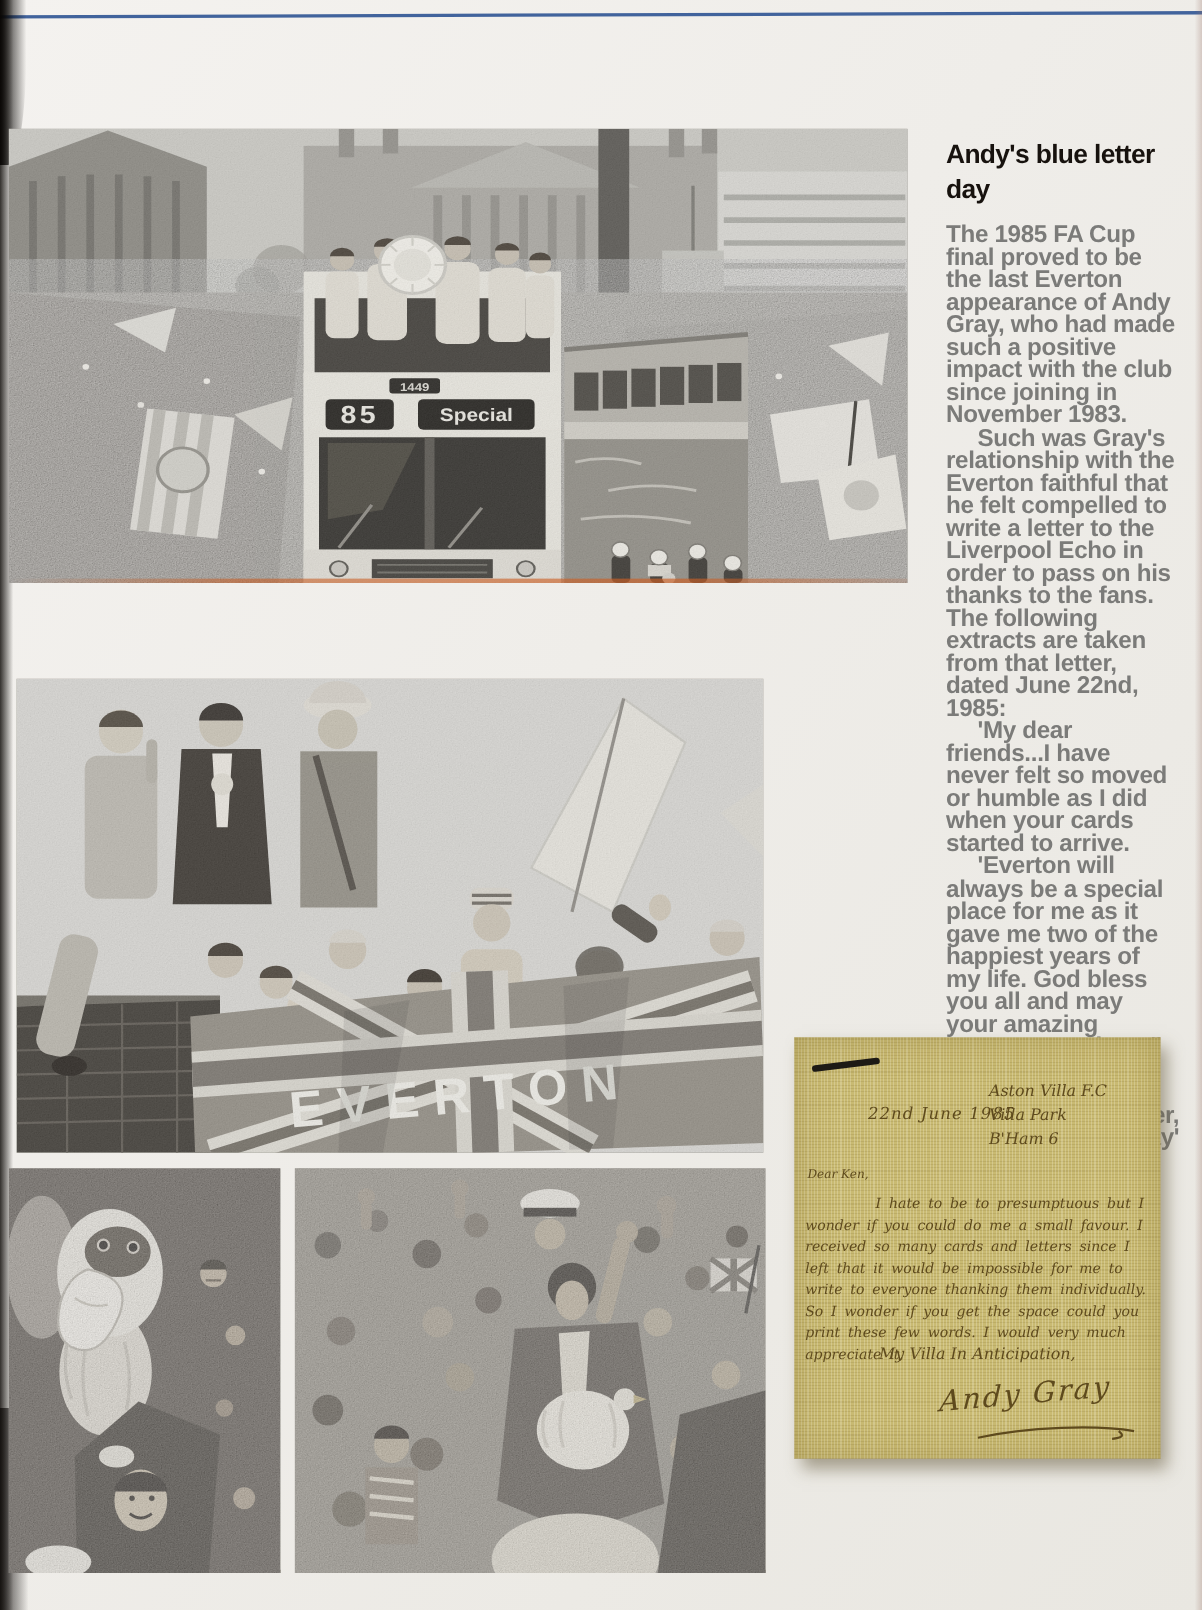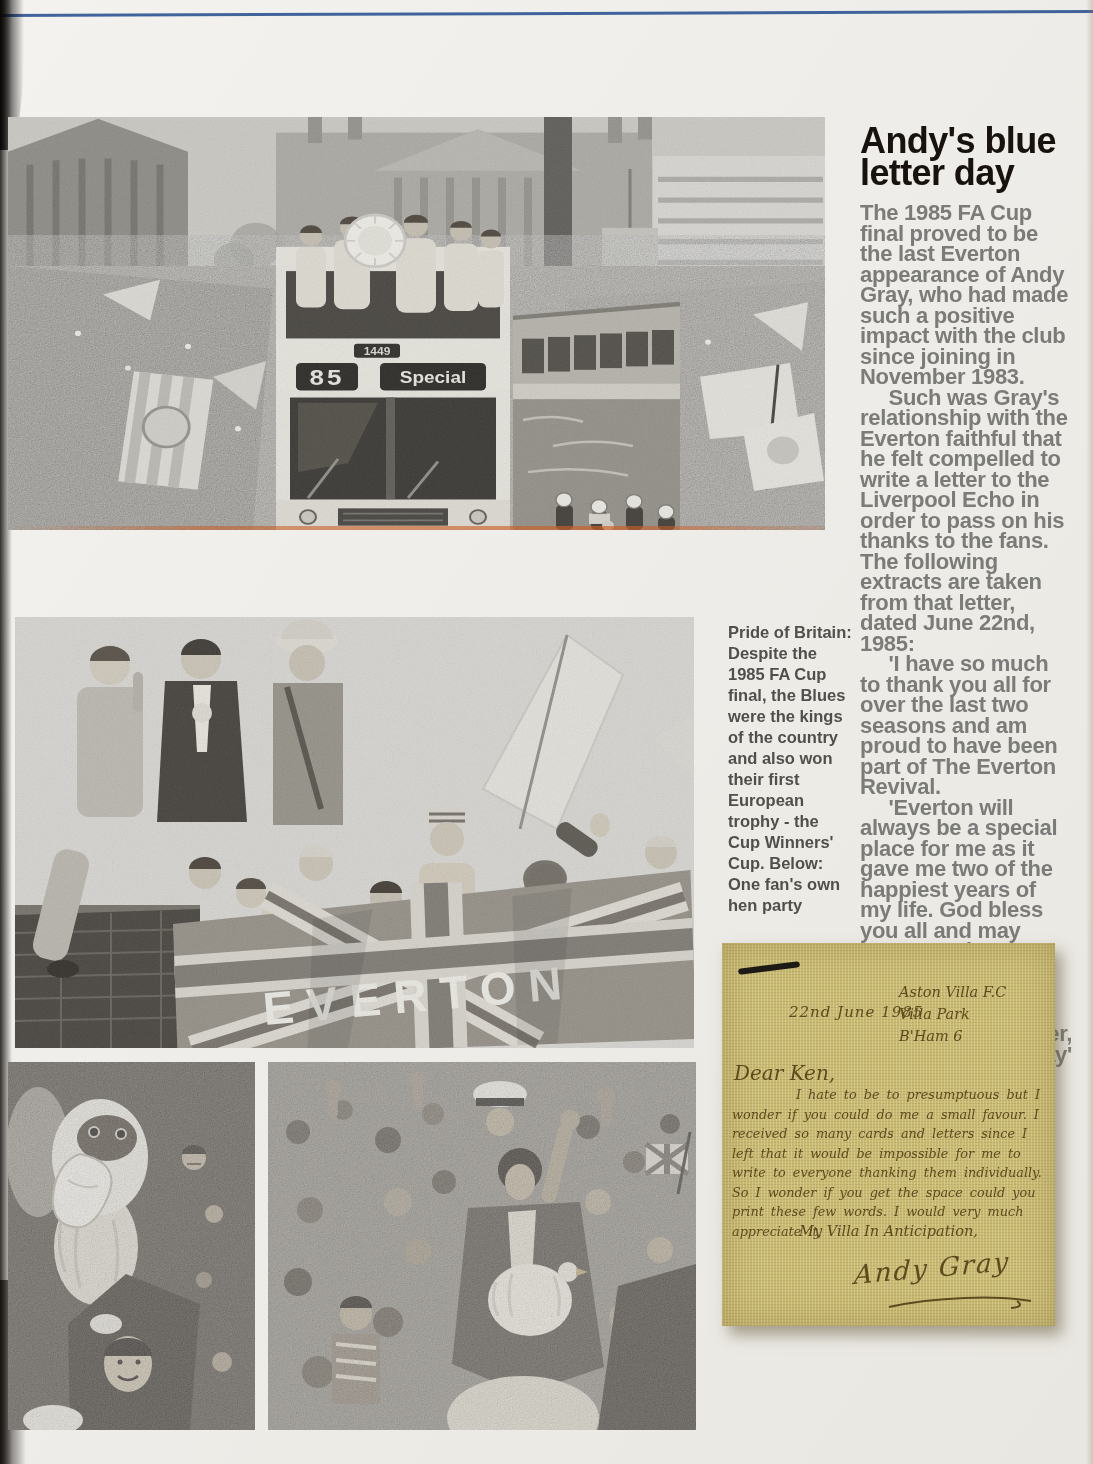--- a/index.html
+++ b/index.html
@@ -22,21 +22,21 @@
   .photo{position:absolute;overflow:hidden;background:#b2afa8;box-shadow:inset 0 0 0 1px rgba(0,0,0,.10);}
   .photo svg{display:block;width:100%;height:100%;}
   .photo-parade{left:8px;top:117px;width:817px;height:413px;}
   .photo-parade::after{content:"";position:absolute;left:0;right:0;bottom:0;height:4px;
     background:linear-gradient(to right,rgba(200,90,30,0),rgba(200,90,30,.55) 25%,rgba(205,95,35,.65) 75%,rgba(180,80,30,.15));}
   .photo-flag{left:15px;top:617px;width:679px;height:431px;}
   .photo-mascot{left:8px;top:1062px;width:247px;height:368px;box-shadow:inset 0 -3px 0 rgba(50,35,20,.45);}
   .photo-crowd{left:268px;top:1062px;width:428px;height:368px;box-shadow:inset 0 -3px 0 rgba(50,35,20,.45);}
   
   .article{position:absolute;left:860px;top:125px;width:212px;}
-  .article h1{margin:0 0 14px 0;font-size:36px;line-height:32px;font-weight:bold;
+  .article h1{margin:0 0 14px 0;font-size:24px;line-height:32px;font-weight:bold;
     color:#17120e;letter-spacing:-0.6px;}
   .article p{margin:0;font-size:22px;line-height:20.5px;font-weight:bold;color:#7b7b79;
     letter-spacing:-0.3px;}
   .article p + p{text-indent:1.3em;}
   .article .signoff{text-indent:0;margin-top:42px;text-align:right;}
   
   .caption{position:absolute;font-weight:bold;color:#514f4b;}
   .caption-mid{left:728px;top:622px;width:124px;font-size:16.5px;line-height:21px;}
   .caption-bottom{left:726px;top:1352px;width:312px;font-size:17px;line-height:22px;}
   
@@ -45,21 +45,21 @@
     background-image:
       repeating-linear-gradient(90deg,rgba(255,255,240,.22) 0 1px,rgba(0,0,0,0) 1px 3px),
       repeating-linear-gradient(0deg,rgba(110,90,30,.14) 0 1px,rgba(0,0,0,0) 1px 3px);
     box-shadow:7px 9px 14px rgba(105,95,65,.55), inset 0 0 34px rgba(115,95,35,.30);
     font-family:"DejaVu Serif",serif;font-style:italic;color:#5e4a1d;}
   .letter > div{position:absolute;}
   .pen-dash{left:16px;top:22px;width:62px;height:6px;background:#1d1a15;border-radius:3px;
     transform:rotate(-7deg);}
   .l-date{left:40px;top:60px;font-size:15px;letter-spacing:1px;margin-left:27px;}
   .l-addr{right:16px;top:38px;width:140px;font-size:14.5px;line-height:22px;padding-left:28px;}
-  .l-sal{left:12px;top:118px;font-size:20px;text-align:center;}
+  .l-sal{left:12px;top:118px;font-size:11px;text-align:center;}
   .l-body{left:10px;top:142px;width:314px;font-size:12.8px;line-height:19.5px;
     text-indent:64px;word-spacing:3px;}
   .l-close{left:0;right:0;top:280px;text-align:center;font-size:14.5px;}
   .l-sig{right:44px;top:310px;font-size:26px;letter-spacing:2px;
     transform:rotate(-5deg) skewX(-8deg);}
   .l-flourish{position:absolute;right:20px;top:350px;width:150px;height:18px;}
 </style>
 </head>
 <body>
 
@@ -259,21 +259,21 @@
         <circle cx="600" cy="472" r="6" fill="#d0cec7"></circle>
       </g>
       <rect width="817" height="477" filter="url(#n1)" opacity=".16"></rect>
     </svg>
   </figure>
 
   <section class="article">
     <h1>Andy's blue letter day</h1>
     <p>The 1985 FA Cup final proved to be the last Everton appearance of Andy Gray, who had made such a positive impact with the club since joining in November 1983.</p>
     <p>Such was Gray's relationship with the Everton faithful that he felt compelled to write a letter to the Liverpool Echo in order to pass on his thanks to the fans. The following extracts are taken from that letter, dated June 22nd, 1985:</p>
-    <p>'I have so much to thank you all for over the last two seasons and am proud to have been part of The Everton Revival.</p>
+    <p>'My dear friends...I have never felt so moved or humble as I did when your cards started to arrive.</p>
     <p>'Everton will always be a special place for me as it gave me two of the happiest years of my life. God bless you all and may your amazing success continue."</p>
     <p class="signoff">
       <span>'Your mate forever,</span><br>
       <span>Andy Gray'</span>
     </p>
   </section>
 
   <figure class="photo photo-flag">
     <svg viewBox="0 0 679 431" preserveAspectRatio="none">
       <defs>
@@ -357,21 +357,20 @@
         <polygon points="160,330 679,310 679,352 160,372" fill="#d6d3cb"></polygon>
         <polygon points="160,340 679,320 679,342 160,362" fill="#76716a"></polygon>
         <text x="248" y="402" font-size="46" font-weight="bold" fill="#ecebe4" letter-spacing="13" transform="rotate(-3 248 402)" font-family="Liberation Sans, sans-serif">EVERTON</text>
         <polygon points="300,298 360,290 330,431 290,431" fill="#000" opacity=".10"></polygon>
         <polygon points="500,282 560,276 540,431 500,431" fill="#000" opacity=".10"></polygon>
       </g>
       <rect width="679" height="431" filter="url(#n2)" opacity=".18"></rect>
     </svg>
   </figure>
 
-  <aside class="caption caption-mid">Pride of Britain: Despite the 1985 FA Cup final, the Blues were the kings of the country and also won their first European trophy - the Cup Winners' Cup. Below: One fan's own hen party</aside>
 
   <figure class="photo photo-mascot">
     <svg viewBox="0 0 247 368" preserveAspectRatio="none">
       <defs>
         <filter id="n3">
             <feTurbulence type="fractalNoise" baseFrequency="0.85" numOctaves="2"></feTurbulence>
           <feColorMatrix type="matrix" values=".33 .33 .33 0 0 .33 .33 .33 0 0 .33 .33 .33 0 0 0 0 0 0 1"></feColorMatrix>
           </filter>
       </defs>
       <rect width="247" height="368" fill="#554f48"></rect>

